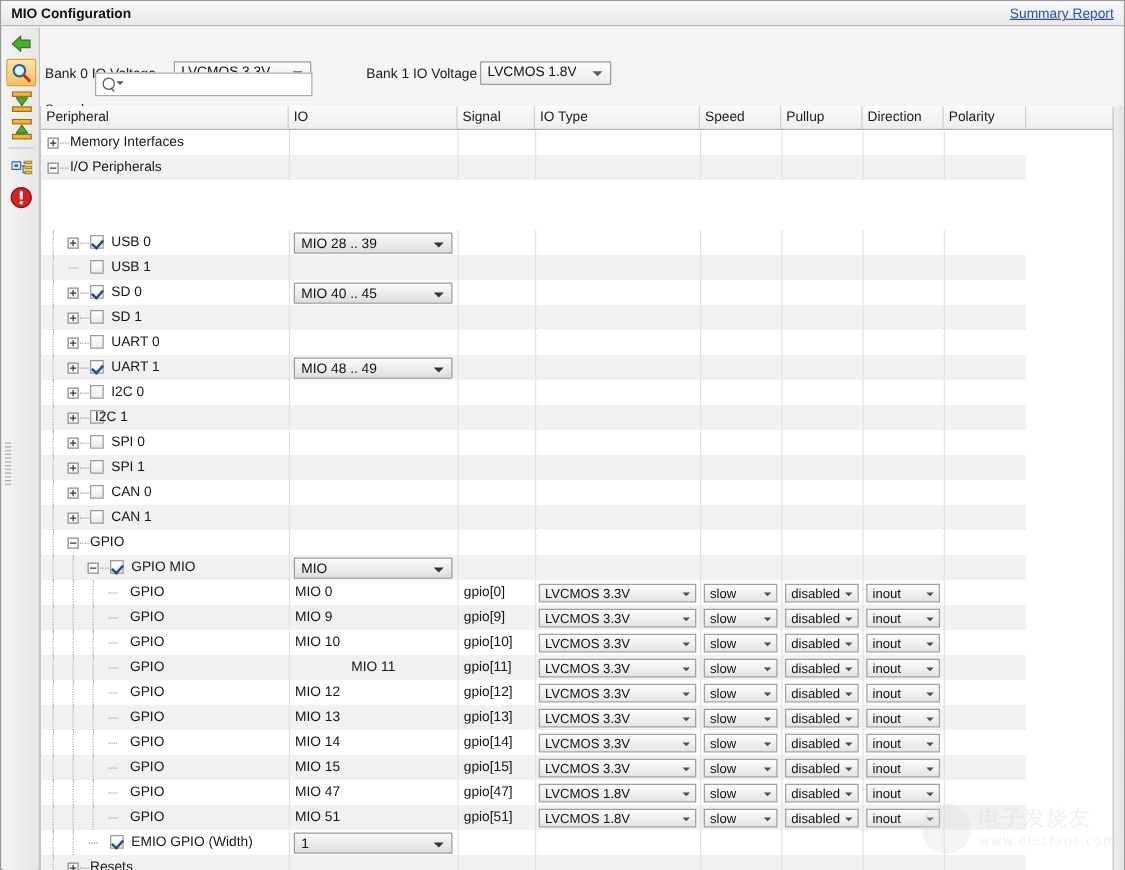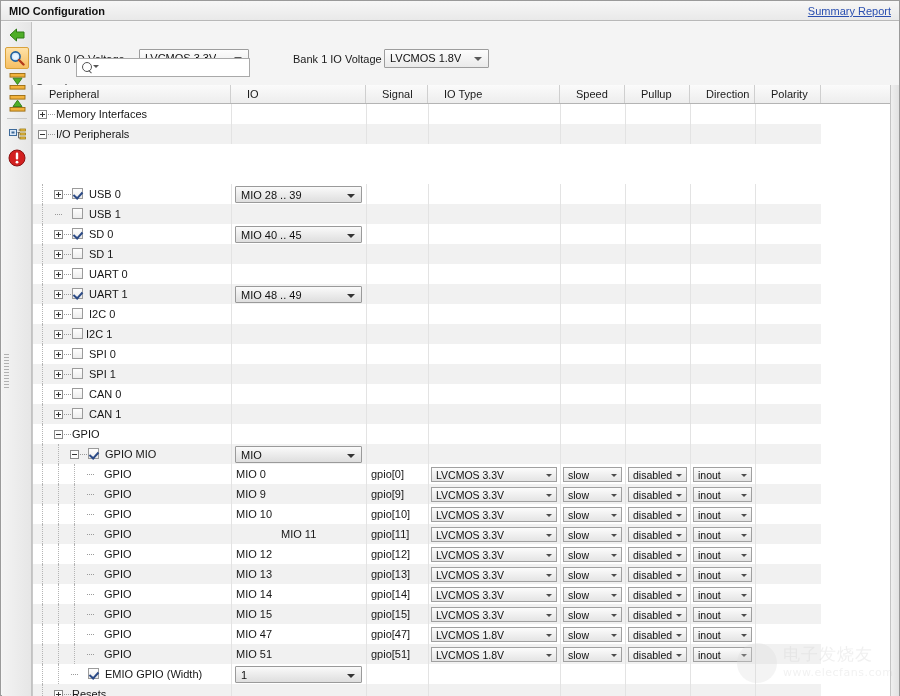--- a/index.html
+++ b/index.html
@@ -53,21 +53,21 @@
     transform:rotate(45deg);transform-origin:0 0;}
   #searchbox .mgd{position:absolute;left:16px;top:6px;width:0;height:0;
     border-left:3px solid transparent;border-right:3px solid transparent;border-top:3px solid #555;}
 
   
   #tablewrap{position:absolute;left:31px;top:84px;width:867px;height:611px;
     background:#fff;box-sizing:border-box;border-left:1px solid #c8c8c8;overflow:hidden;}
   #hdr{position:absolute;left:0;top:0;width:867px;height:19px;
     background:linear-gradient(#fbfbfb,#ededed);border-bottom:1px solid #b4b4b4;box-sizing:border-box;}
   #hdr .hc{position:absolute;top:0;height:18px;line-height:18px;font-size:11px;color:#1a1a1a;
-    border-right:1px solid #cfcfcf;box-sizing:border-box;padding-left:16px;overflow:hidden;white-space:nowrap;cursor:pointer;}
+    border-right:1px solid #cfcfcf;box-sizing:border-box;padding-left:4px;overflow:hidden;white-space:nowrap;cursor:pointer;}
   #body{position:absolute;left:0;top:19px;width:867px;height:592px;overflow:hidden;}
 
   .row{position:absolute;left:0;width:867px;height:20px;box-sizing:border-box;}
   .row.alt{background:#f1f1f1;}
   .row.white{background:#ffffff;}
   .cellsep{position:absolute;top:0;width:1px;height:20px;background:#e3e3e3;}
 
   .twig{position:absolute;top:0;height:20px;line-height:20px;white-space:nowrap;font-size:11px;color:#161616;}
   .exp{position:absolute;top:6px;width:9px;height:9px;box-sizing:border-box;
     border:1px solid #8a8a8a;background:#fdfdfd;cursor:pointer;}
@@ -383,21 +383,21 @@
           <div class="cellsep" style="left: 333px;"></div>
           <div class="cellsep" style="left: 395px;"></div>
           <div class="cellsep" style="left: 527px;"></div>
           <div class="cellsep" style="left: 592px;"></div>
           <div class="cellsep" style="left: 657px;"></div>
           <div class="cellsep" style="left: 722px;"></div>
           <div class="vline" style="left: 9px; top: 0px; height: 20px;"></div>
           <div class="exp plus" style="left: 21px;"></div>
           <div class="dash" style="left: 31px;"></div>
           <div class="chk" style="left: 39px;"></div>
-          <div class="twig" style="left: 53px;">I2C 1</div>
+          <div class="twig" style="left: 43px;">I2C 1</div>
         </div>
         <div class="row white" style="top: 240px;">
           <div class="cellsep" style="left: 198px;"></div>
           <div class="cellsep" style="left: 333px;"></div>
           <div class="cellsep" style="left: 395px;"></div>
           <div class="cellsep" style="left: 527px;"></div>
           <div class="cellsep" style="left: 592px;"></div>
           <div class="cellsep" style="left: 657px;"></div>
           <div class="cellsep" style="left: 722px;"></div>
           <div class="vline" style="left: 9px; top: 0px; height: 20px;"></div>

